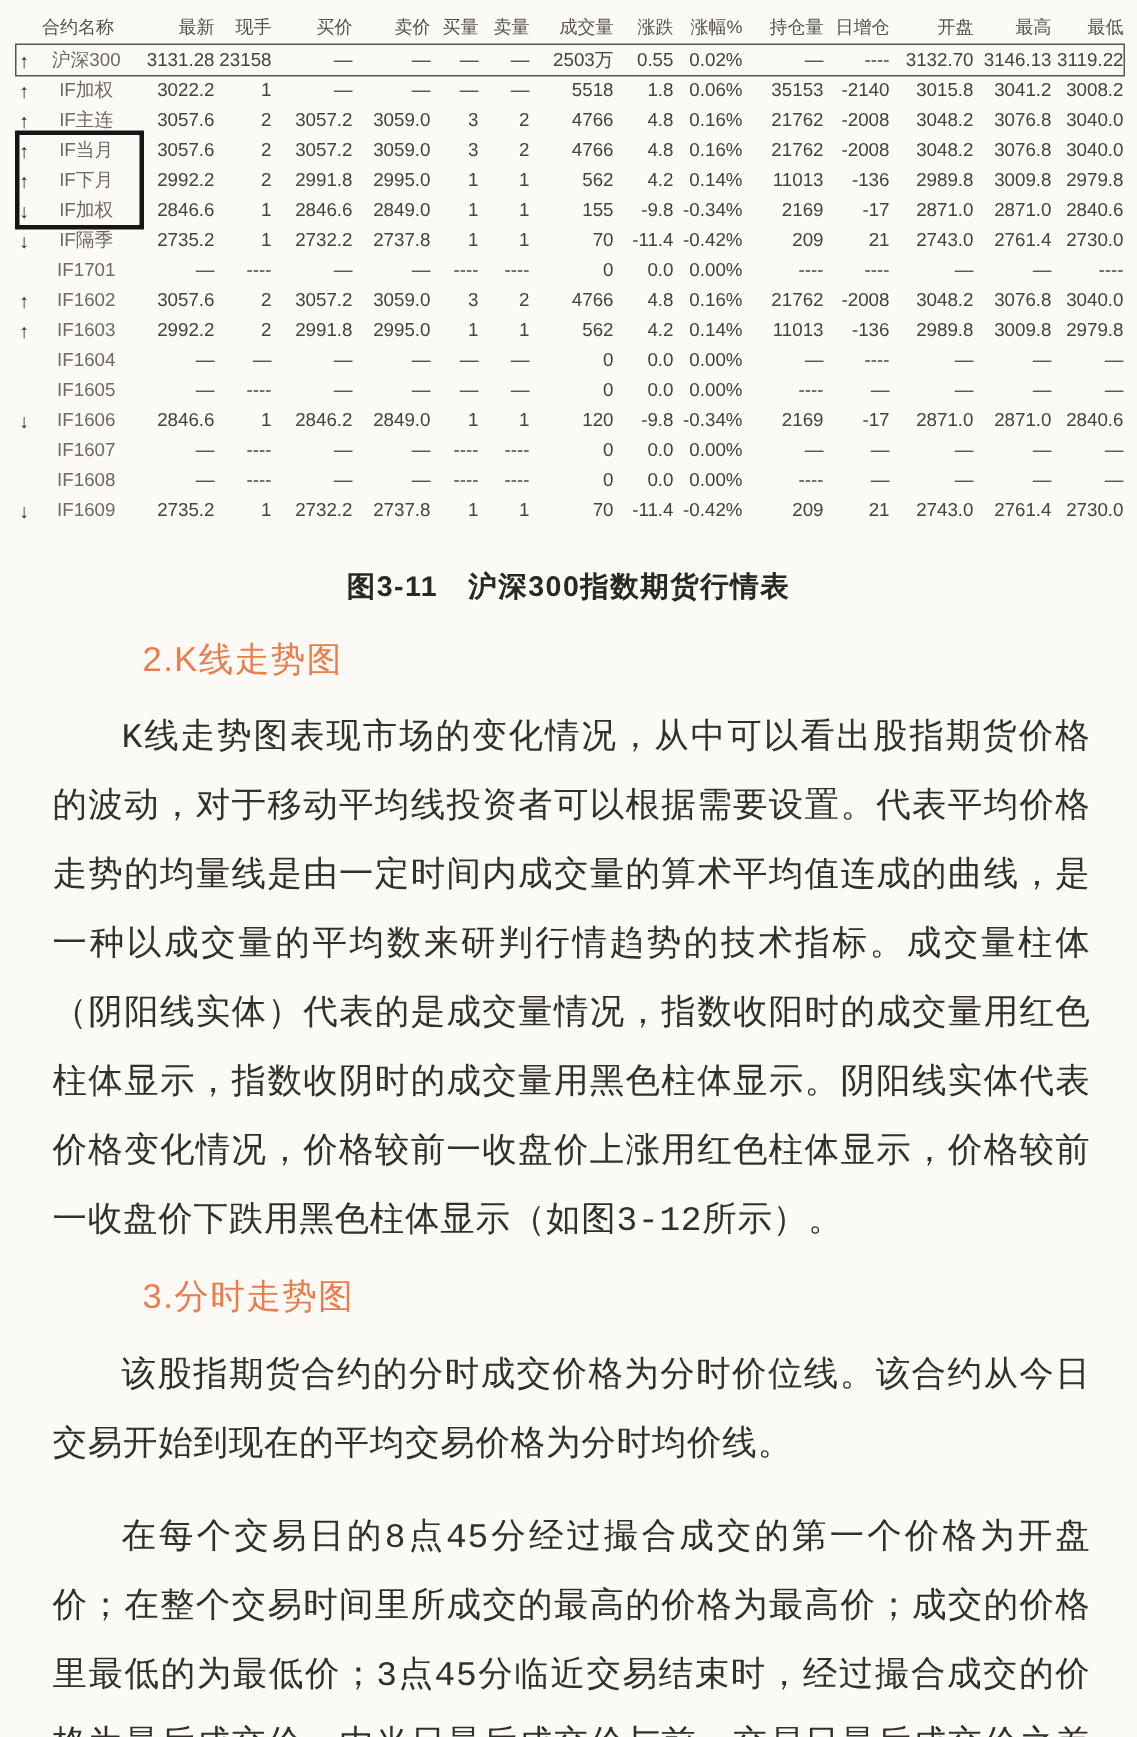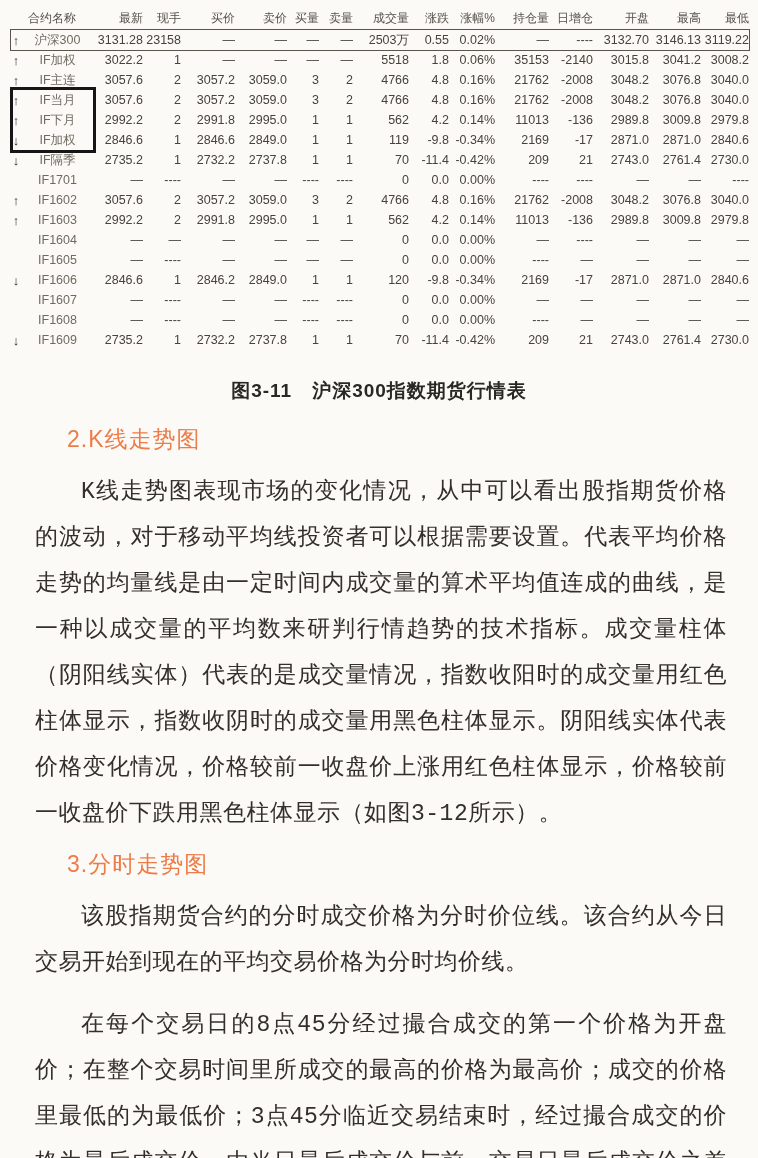--- a/index.html
+++ b/index.html
@@ -44,21 +44,21 @@
   .caption {
     position:absolute; top:378px; left:0; width:100%;
     text-align:center; font-size:19px; font-weight:600; color:#2a2824;
     letter-spacing:1px;
   }
 
   
   .content { position:absolute; top:424px; left:35px; width:692px; }
   .sec-heading {
     font-family:"Liberation Sans", sans-serif;
-    color:#ec7c49; font-size:23px; margin-left:32px; margin-bottom:14px;
+    color:#ec7c49; font-size:23px; margin-left:60px; margin-bottom:14px;
     letter-spacing:1px;
   }
   .para {
     font-family:Liberation Mono, monospace;
     font-size:23px; line-height:46px; color:#33302b;
     text-align:justify; text-indent:2em; letter-spacing:0.5px;
     margin-bottom:4px;
   }
   .gap-sm { height:8px; }
   .gap-md { height:12px; }
@@ -199,21 +199,21 @@
         </tr>
         <tr>
           <td class="c-arrow">↓</td>
           <td class="c-name">IF加权</td>
           <td class="c-num">2846.6</td>
           <td class="c-num">1</td>
           <td class="c-num">2846.6</td>
           <td class="c-num">2849.0</td>
           <td class="c-num">1</td>
           <td class="c-num">1</td>
-          <td class="c-num">119</td>
+          <td class="c-num">155</td>
           <td class="c-num">-9.8</td>
           <td class="c-num">-0.34%</td>
           <td class="c-num">2169</td>
           <td class="c-num">-17</td>
           <td class="c-num">2871.0</td>
           <td class="c-num">2871.0</td>
           <td class="c-num">2840.6</td>
         </tr>
         <tr>
           <td class="c-arrow">↓</td>

